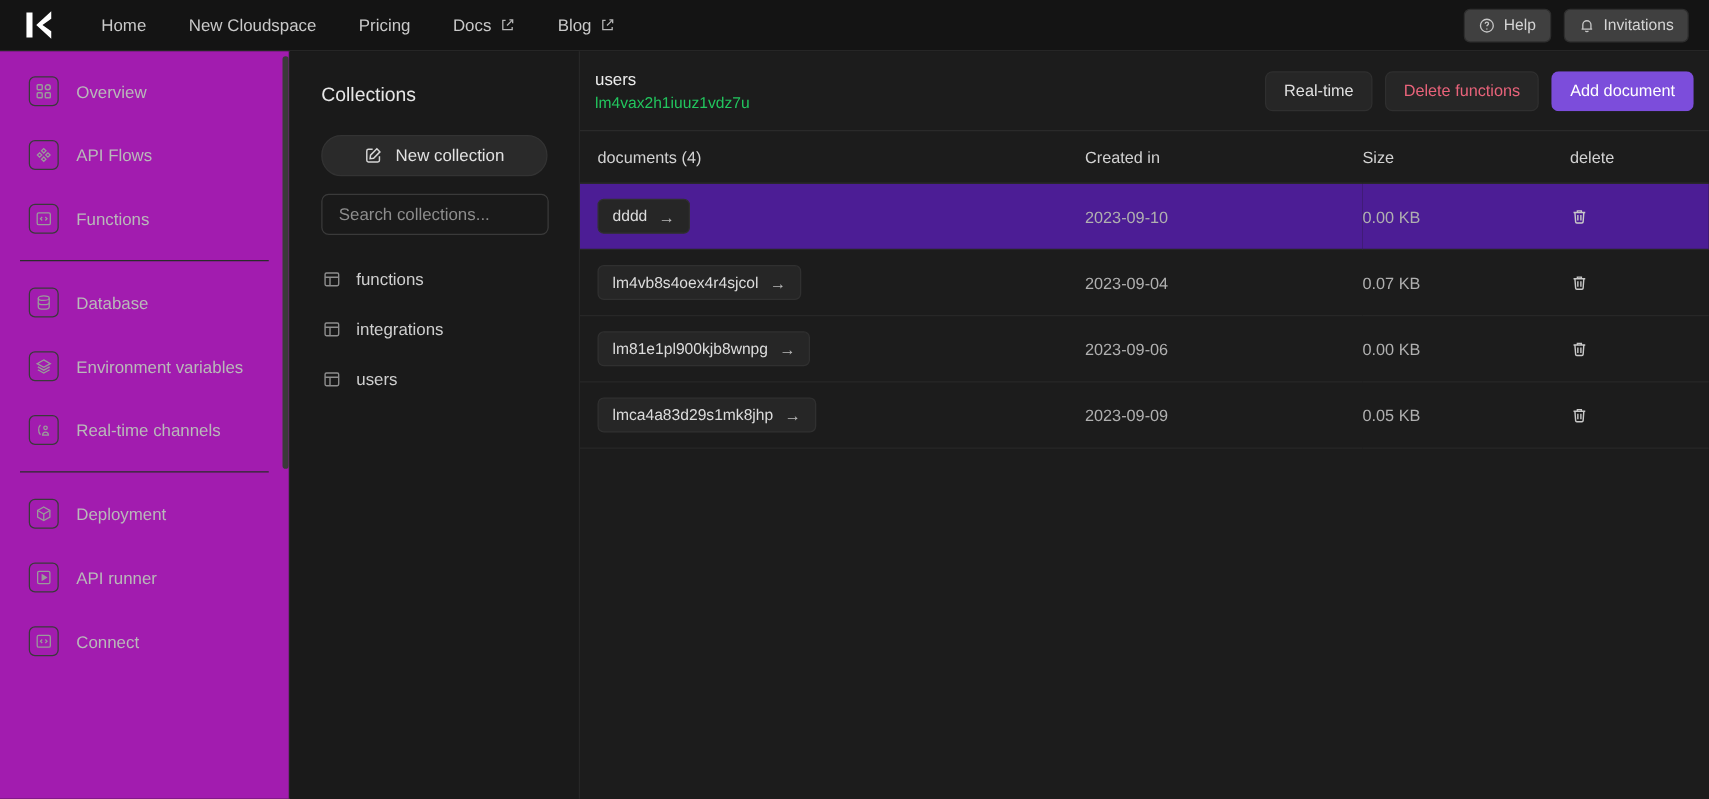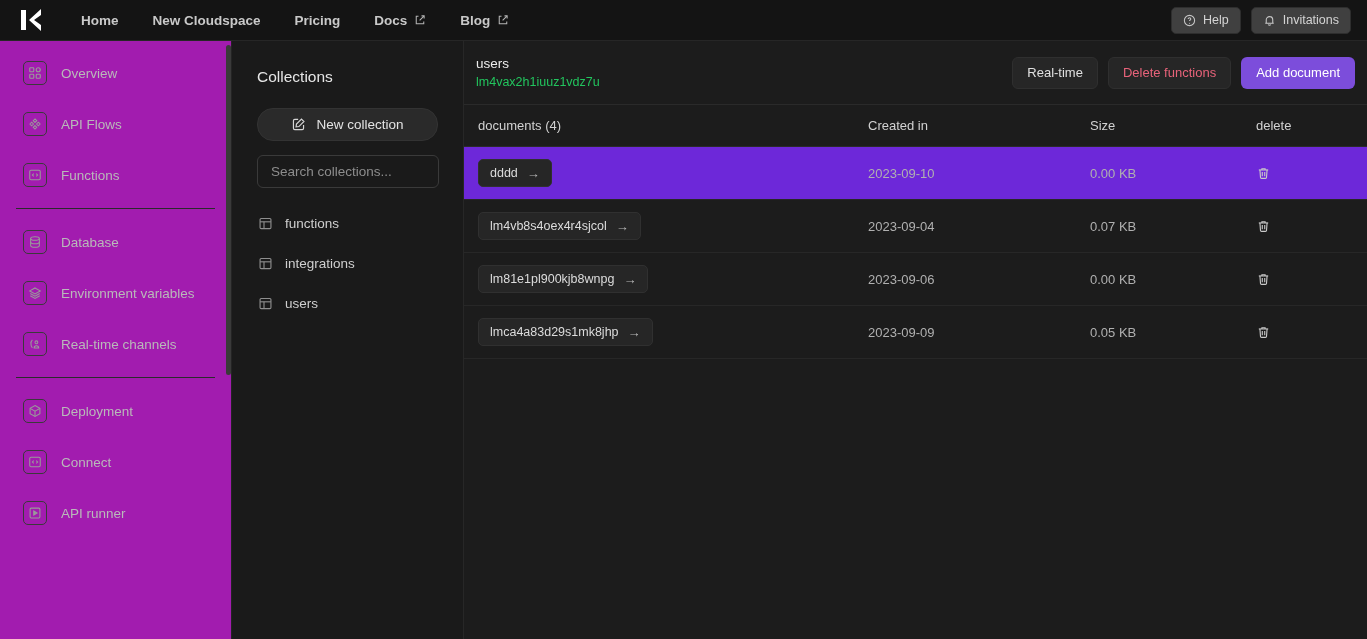--- a/index.html
+++ b/index.html
@@ -22,21 +22,20 @@
     width: 64px; height: 41px;
     display: flex; align-items: center; justify-content: center;
   }
   .logo svg { display: block; }
   .nav-links { display: flex; align-items: center; height: 41px; }
   .nav-link {
     display: flex; align-items: center; gap: 7px;
     height: 41px; padding: 0 17px;
     color: #c9c9c9; font-size: 13.5px; cursor: pointer;
     white-space: nowrap;
-    font-weight: bold;
   }
   .nav-right {
     margin-left: auto; display: flex; align-items: center;
     gap: 10px; padding-right: 16px;
   }
   .nav-btn {
     display: flex; align-items: center; gap: 7px;
     height: 27px; padding: 0 11px;
     background: #404040; border: 1px solid #2e2e2e; border-radius: 5px;
     color: #d4d4d4; font-size: 12.5px; cursor: pointer;
@@ -140,21 +139,21 @@
     padding: 13px 0 13px 0; border-bottom: 1px solid #2a2a2a;
   }
   td {
     color: #b0b0b0; font-size: 13px;
     padding: 12px 0; border-bottom: 1px solid #272727;
   }
   .col-doc { padding-left: 14px; width: 404px; }
   .col-created { width: 222px; }
   .col-size { width: 166px; }
   .col-delete { width: 111px; }
-  tr.row-hover td { background: #6d28d9; }
+  tr.row-hover td { background: #4c1d95; }
   .doc-chip {
     display: inline-flex; align-items: center; gap: 9px;
     background: #262626; border: 1px solid #303030; border-radius: 5px;
     padding: 6px 11px; color: #dcdcdc; font-size: 12.5px; cursor: pointer;
   }
   .arrow { color: #b8b8b8; font-size: 13px; line-height: 1; }
   .trash-btn {
     background: none; border: none; cursor: pointer;
     color: #c9c9c9; padding: 0; display: flex;
   }
@@ -298,36 +297,36 @@
           <path d="M2.4 5 8 8.2 13.6 5"></path>
           <path d="M8 8.2v6"></path>
       </svg>
     </span>
     <span>Deployment</span>
   </div>
 
   <div class="side-item">
     <span class="side-icon">
       <svg width="14" height="14" viewBox="0 0 16 16" fill="none" stroke="currentColor" stroke-width="1.2">
+        <rect x="2.4" y="2.4" width="11.2" height="11.2" rx="1.2"></rect>
+          <path d="M6.6 5.6 10.4 8l-3.8 2.4Z" fill="currentColor"></path>
+      </svg>
+    </span>
+    <span>API runner</span>
+  </div>
+
+  <div class="side-item">
+    <span class="side-icon">
+      <svg width="14" height="14" viewBox="0 0 16 16" fill="none" stroke="currentColor" stroke-width="1.2">
         <rect x="2" y="2.6" width="12" height="10.8" rx="1.4"></rect>
           <path d="M6.6 6.4 5 8l1.6 1.6"></path>
           <path d="M9.4 6.4 11 8l-1.6 1.6"></path>
       </svg>
     </span>
     <span>Connect</span>
-  </div>
-
-  <div class="side-item">
-    <span class="side-icon">
-      <svg width="14" height="14" viewBox="0 0 16 16" fill="none" stroke="currentColor" stroke-width="1.2">
-        <rect x="2.4" y="2.4" width="11.2" height="11.2" rx="1.2"></rect>
-          <path d="M6.6 5.6 10.4 8l-3.8 2.4Z" fill="currentColor"></path>
-      </svg>
-    </span>
-    <span>API runner</span>
   </div>
 </div>
 
 <div class="collections">
   <div class="collections-title">Collections</div>
 
   <div class="new-collection-btn">
     <svg width="15" height="15" viewBox="0 0 16 16" fill="none" stroke="#d6d6d6" stroke-width="1.25">
       <path d="M13.4 8.6V12a1.4 1.4 0 0 1-1.4 1.4H4A1.4 1.4 0 0 1 2.6 12V4A1.4 1.4 0 0 1 4 2.6h3.6"></path>
       <path d="M11.2 2.2 13.8 4.8 8.4 10.2l-3 .4.4-3Z"></path>

